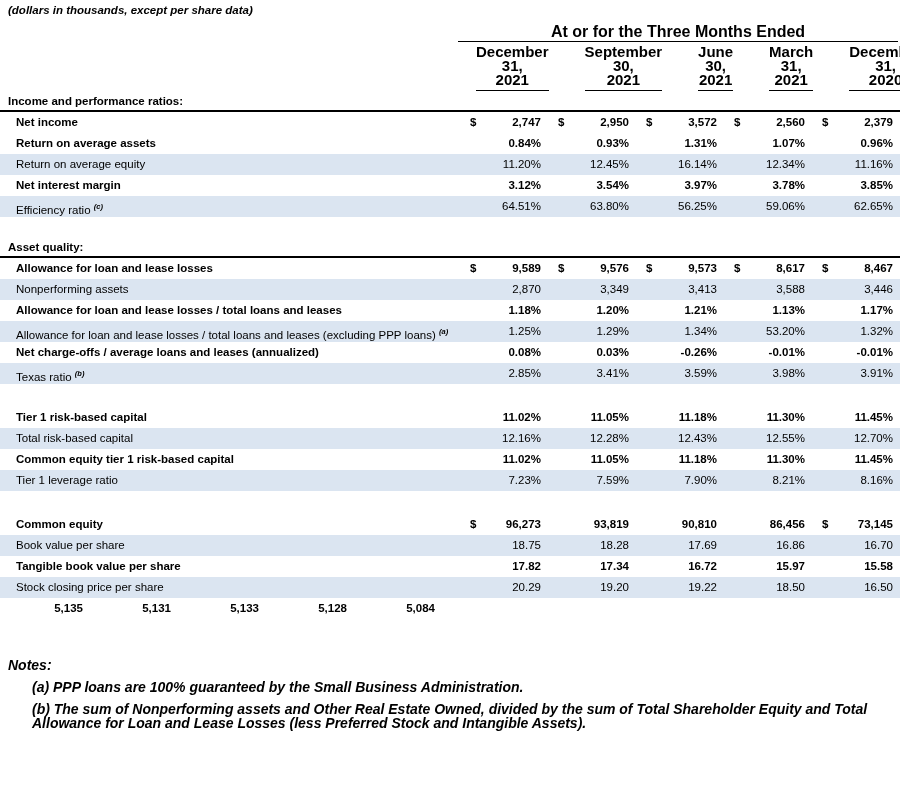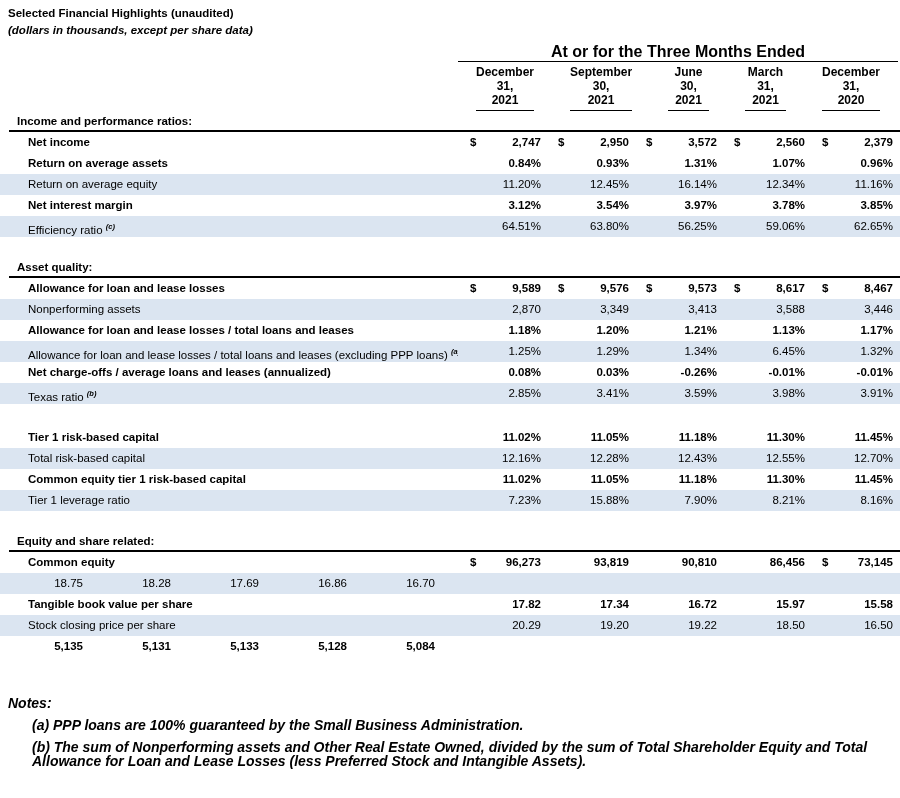--- a/index.html
+++ b/index.html
@@ -12,45 +12,44 @@
   .title { font-weight:bold; padding:6px 0 0 8px; line-height:14px; }
   .subtitle { font-weight:bold; font-style:italic; padding:3px 0 0 8px; line-height:14px; }
   .head-wrap { margin:8px 0 0 458px; width:440px; }
   .period {
     font-weight:bold; text-align:center; border-bottom:1.5px solid var(--rule);
     padding-bottom:2px; line-height:14px; font-size:16px;
   }
   .dates { display:flex; }
   .hcell {
     width:88px; margin:0 18px; border-bottom:1.5px solid var(--rule);
-    text-align:center; font-weight:bold; padding:3px 0 3px; font-size:12px;
+    text-align:center; font-weight:bold; padding:3px 0 3px; font-size:15px;
   }
   .hcell span { display:block; line-height:14px; }
   .section { margin-top:23px; }
   .section:first-child { margin-top:3px; }
   .sec-header {
     font-weight:bold; border-bottom:2px solid var(--rule);
-    padding:0 0 2px 8px; line-height:14px;margin-left:9px;
+    padding:0 0 2px 8px; line-height:14px;
   }
   .row { display:flex; height:21px; line-height:21px; }
   .row.stripe { background:var(--stripe); }
   .row.bold { font-weight:bold; }
-  .rlabel { width:458px; padding-left:28px; white-space:nowrap; overflow:hidden; }
+  .rlabel { width:458px; padding-left:16px; white-space:nowrap; overflow:hidden; }
   .rlabel sup { font-size:7.5px; font-style:italic; font-weight:bold; }
   .cell { width:88px; position:relative; text-align:right; padding-right:5px; }
   .cell .dollar { position:absolute; left:12px; }
   .notes { margin:40px 4px 0 8px; font-size:14px; font-weight:bold; font-style:italic; color:#000; }
   .notes-heading { line-height:13px; }
   .note-item { margin:8px 0 0 24px; padding-right:2px; line-height:14px; }
 </style>
 </head>
 <body>
 
 <div class="page">
-  <div class="title">Selected Financial Highlights (unaudited)</div>
   <div class="subtitle">(dollars in thousands, except per share data)</div>
 
   <div class="head-wrap">
     <div class="period">At or for the Three Months Ended</div>
     <div class="dates" id="dates">
         <div class="hcell">
           <span>December 31,</span>
           <span>2021</span>
         </div>
         <div class="hcell">
@@ -140,21 +139,21 @@
           <div class="cell"><span class="val">1.20%</span></div>
           <div class="cell"><span class="val">1.21%</span></div>
           <div class="cell"><span class="val">1.13%</span></div>
           <div class="cell"><span class="val">1.17%</span></div>
         </div>
         <div class="row stripe">
           <div class="rlabel">Allowance for loan and lease losses / total loans and leases (excluding PPP loans) <sup>(a)</sup></div>
           <div class="cell"><span class="val">1.25%</span></div>
           <div class="cell"><span class="val">1.29%</span></div>
           <div class="cell"><span class="val">1.34%</span></div>
-          <div class="cell"><span class="val">6.45%</span></div>
+          <div class="cell"><span class="val">53.20%</span></div>
           <div class="cell"><span class="val">1.32%</span></div>
         </div>
         <div class="row bold">
           <div class="rlabel">Net charge-offs / average loans and leases (annualized)</div>
           <div class="cell"><span class="val">0.08%</span></div>
           <div class="cell"><span class="val">0.03%</span></div>
           <div class="cell"><span class="val">-0.26%</span></div>
           <div class="cell"><span class="val">-0.01%</span></div>
           <div class="cell"><span class="val">-0.01%</span></div>
         </div>
@@ -188,37 +187,37 @@
           <div class="rlabel">Common equity tier 1 risk-based capital</div>
           <div class="cell"><span class="val">11.02%</span></div>
           <div class="cell"><span class="val">11.05%</span></div>
           <div class="cell"><span class="val">11.18%</span></div>
           <div class="cell"><span class="val">11.30%</span></div>
           <div class="cell"><span class="val">11.45%</span></div>
         </div>
         <div class="row stripe">
           <div class="rlabel">Tier 1 leverage ratio</div>
           <div class="cell"><span class="val">7.23%</span></div>
-          <div class="cell"><span class="val">15.88%</span></div>
+          <div class="cell"><span class="val">7.59%</span></div>
           <div class="cell"><span class="val">7.90%</span></div>
           <div class="cell"><span class="val">8.21%</span></div>
           <div class="cell"><span class="val">8.16%</span></div>
         </div>
       </div>
       <div class="section">
-        <div class="sec-header">Equity and share related:</div>
         <div class="row bold">
           <div class="rlabel">Common equity</div>
           <div class="cell"><span class="dollar">$</span><span class="val">96,273</span></div>
           <div class="cell"><span class="val">93,819</span></div>
           <div class="cell"><span class="val">90,810</span></div>
           <div class="cell"><span class="val">86,456</span></div>
           <div class="cell"><span class="dollar">$</span><span class="val">73,145</span></div>
         </div>
         <div class="row stripe">
+          <div class="rlabel">Book value per share</div>
           <div class="cell"><span class="val">18.75</span></div>
           <div class="cell"><span class="val">18.28</span></div>
           <div class="cell"><span class="val">17.69</span></div>
           <div class="cell"><span class="val">16.86</span></div>
           <div class="cell"><span class="val">16.70</span></div>
         </div>
         <div class="row bold">
           <div class="rlabel">Tangible book value per share</div>
           <div class="cell"><span class="val">17.82</span></div>
           <div class="cell"><span class="val">17.34</span></div>

